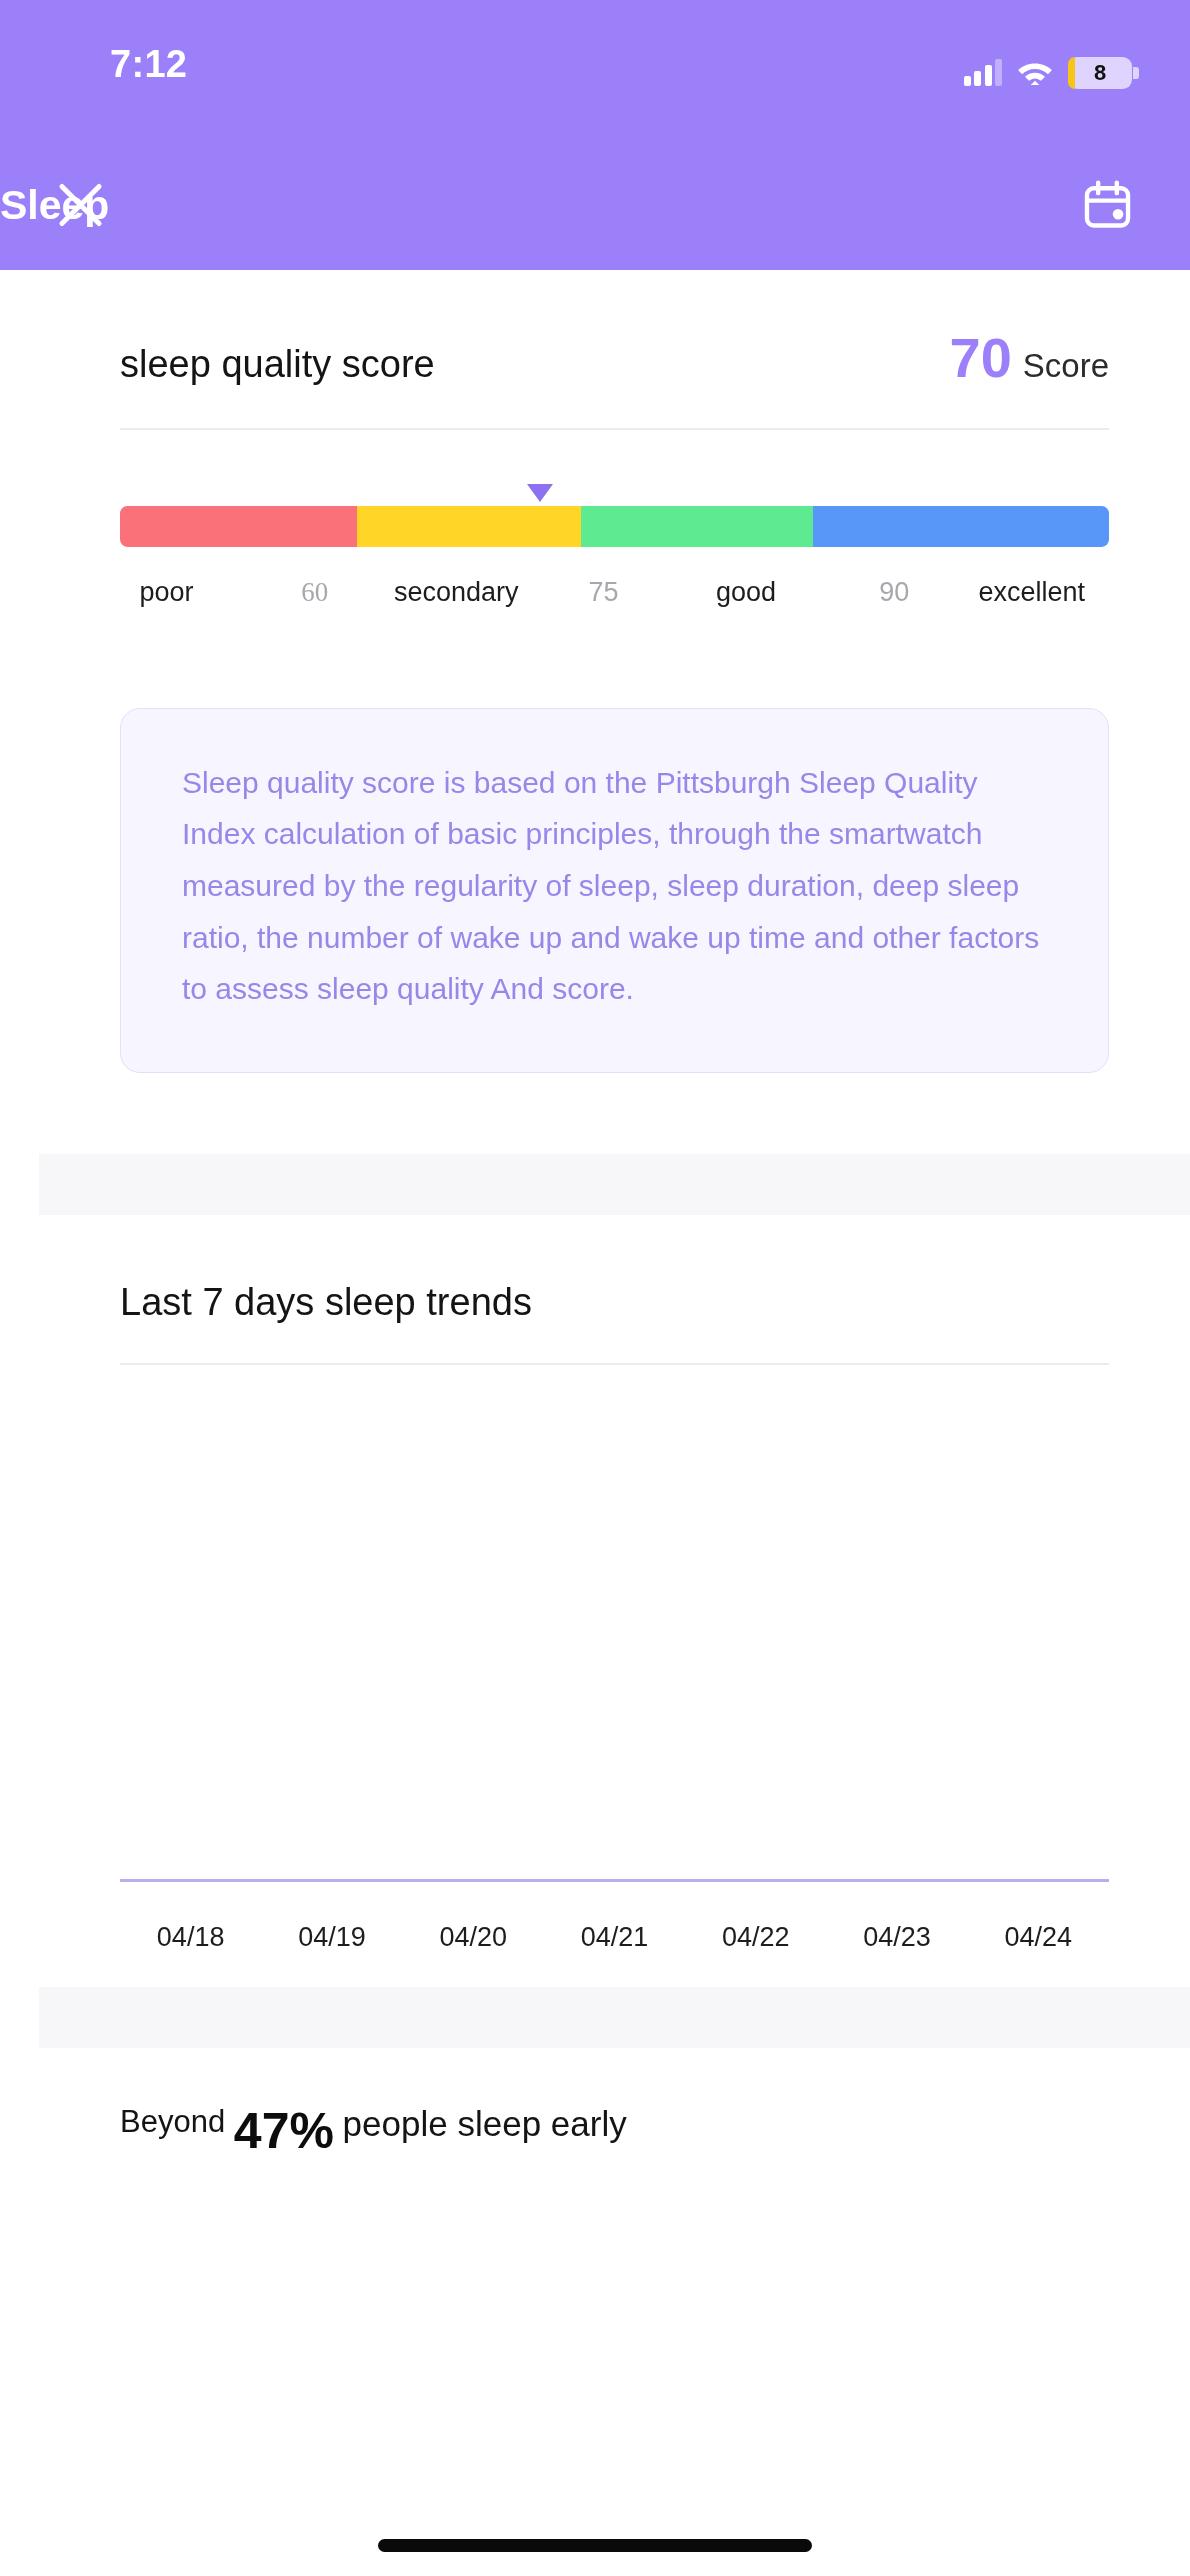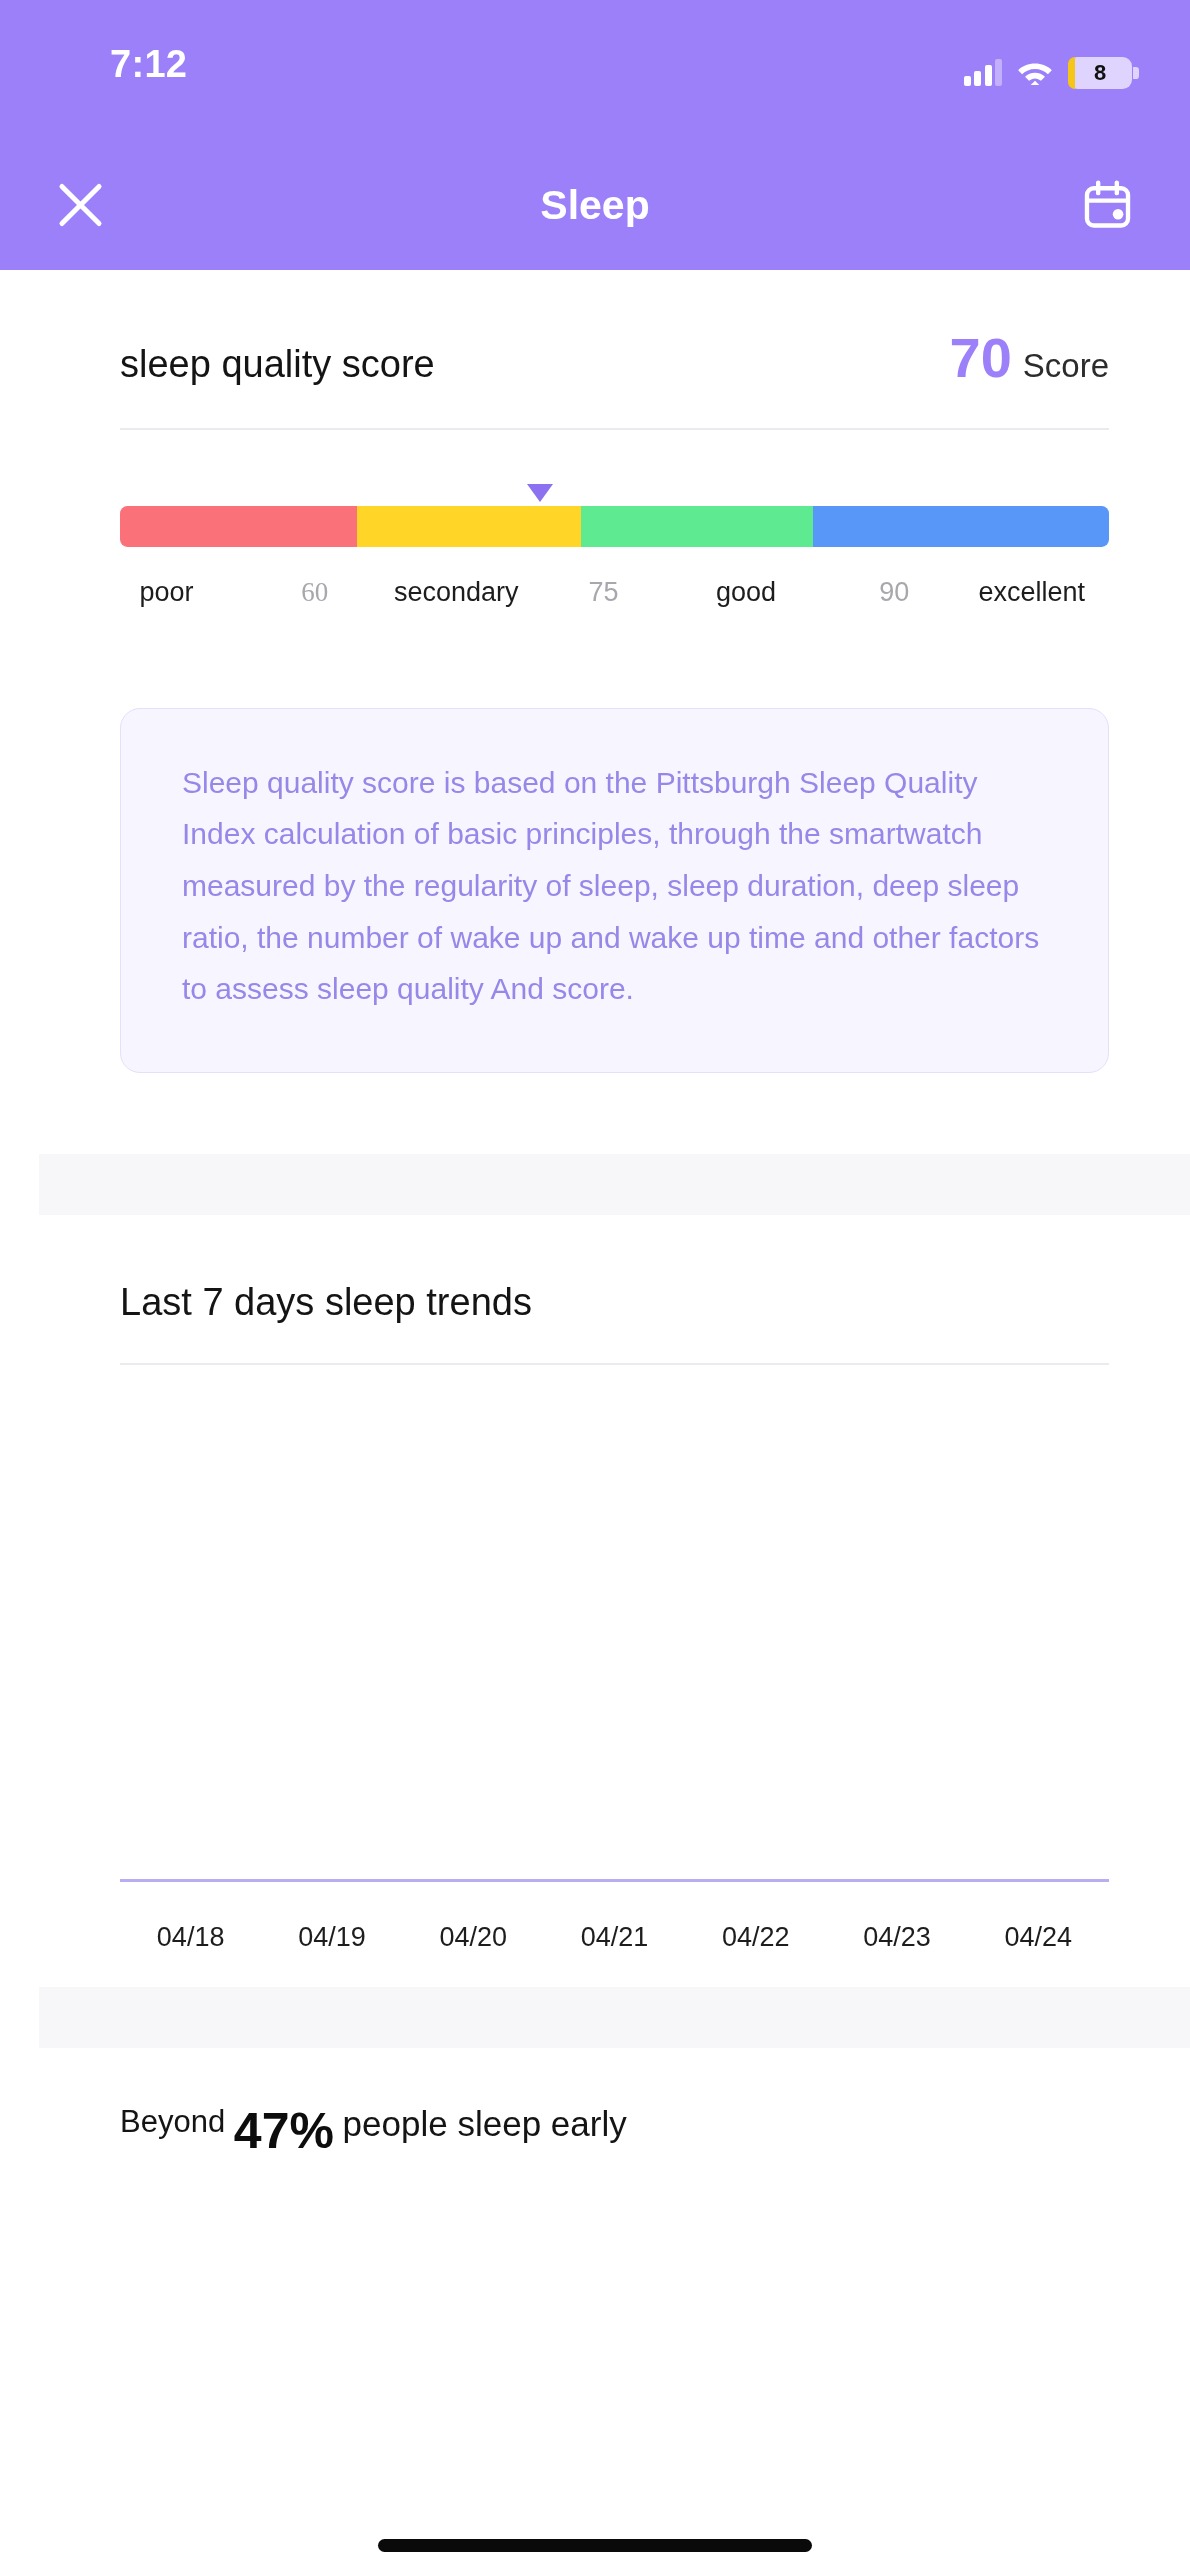--- a/index.html
+++ b/index.html
@@ -120,21 +120,21 @@
     transform: translateY(-50%);
     width: 47px;
     height: 47px;
     cursor: pointer;
   }
   .nav-title {
     position: absolute;
     left: 0; right: 0;
     top: 50%;
     transform: translateY(-50%);
-    text-align: center;
+    text-align: left;
     color: #ffffff;
     font-size: 41px;
     font-weight: 600;
     line-height: 1;
   }
   .nav-cal {
     position: absolute;
     right: 57px;
     top: 50%;
     transform: translateY(-50%);

